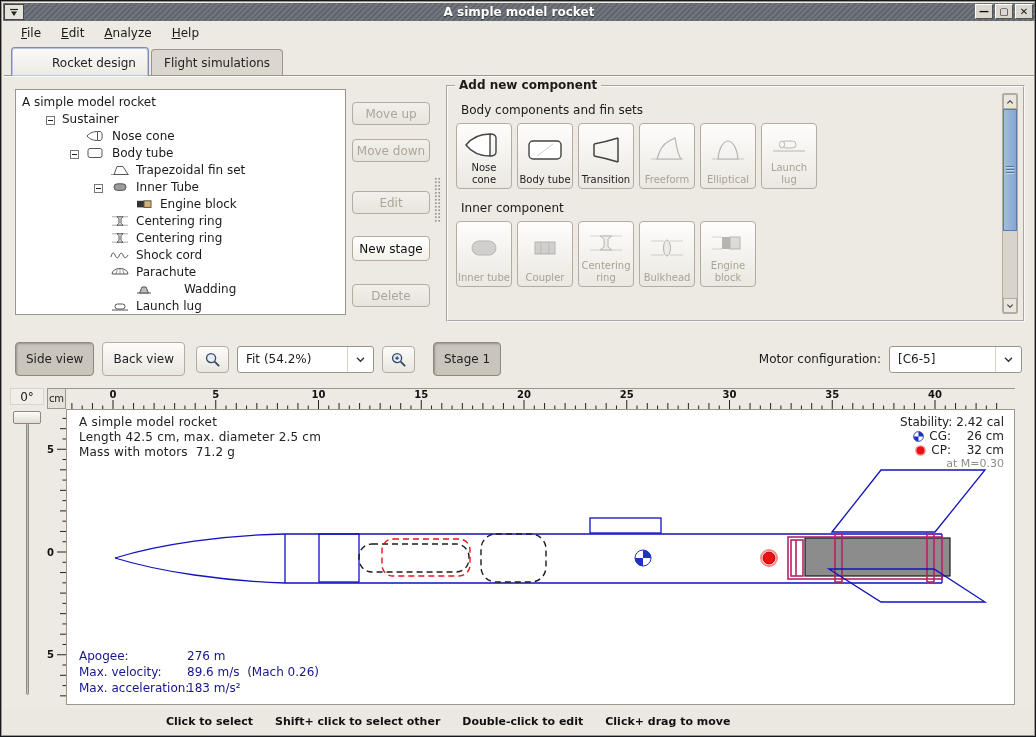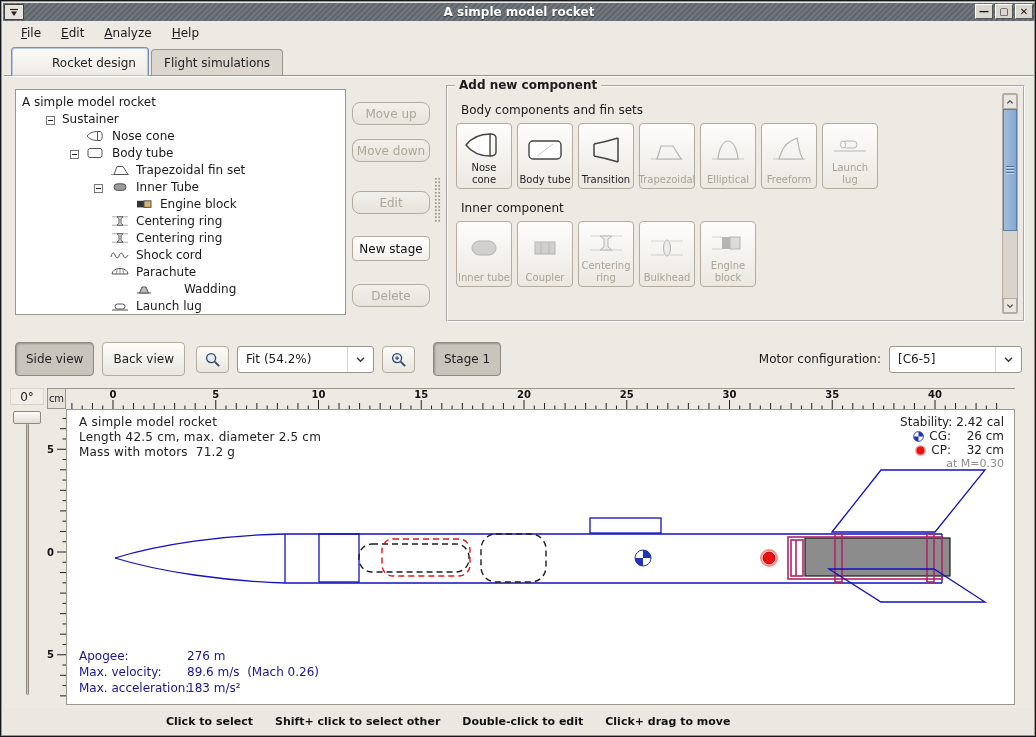--- a/index.html
+++ b/index.html
@@ -45,21 +45,21 @@
   .expbox { width:9px; height:9px; display:inline-block; }
   .tree-ic { display:inline-flex; width:22px; margin-right:4px; flex:none; align-items:center; }
   .tree-ic svg { width:20px; height:12px; }
   .tree-label { color:#1a1a1a; }
 
   
   .btncol { position:absolute; left:345px; top:0; width:84px; height:100%; }
   .pbtn { position:absolute; left:3px; width:78px; height:23px; border:1px solid #b3ac9f;
     border-radius:4px; background:linear-gradient(#fdfcfa,#e9e6df); color:#222;
     font-size:12px; font-family:inherit; }
-  .pbtn:disabled { color:#aca69a; background:linear-gradient(#f2f0ea,#e7e4dd);border-radius:8px; }
+  .pbtn:disabled { color:#aca69a; background:linear-gradient(#f2f0ea,#e7e4dd); }
   .grip { position:absolute; left:430px; top:100px; width:7px; height:46px;
     background-image:radial-gradient(#9a958b 0.8px, transparent 1px); background-size:3.5px 3.5px; }
 
   
   .group { position:absolute; left:442px; top:8px; right:9px; height:237px;
     border:2px groove #fbfaf7; }
   .group-title { position:absolute; left:7px; top:-9px; background:#edeae3; padding:0 4px;
     font-weight:bold; }
   .sec-label { margin:12px 0 6px 13px; }
   .sec-label.first { margin-top:16px; }
@@ -345,42 +345,33 @@
                 <svg viewBox="0 0 40 30">
                   <path d="M8 9v12M8 9c8-1.5 16-3.5 24-6M8 21c8 1.5 16 3.5 24 6M32 3v24" fill="none" stroke="#444" stroke-width="1.5"></path>
                 </svg>
               </span>
               <span class="comp-label">Transition</span>
             </button>
             <button class="comp-btn disabled">
               <span class="cicon">
                 <svg viewBox="0 0 40 30">
                   <path d="M4 24h32" stroke="#888"></path>
-                  <path d="M10 24l4-13h12l8 13z" fill="#f4f4f4" stroke="#555" stroke-width="1.2"></path>
-                </svg>
-              </span>
-              <span class="comp-label">Trapezoidal</span>
+                  <path d="M10 24c2-6 4-14 12-18l6-3 2 10c1 5 2 8 4 11z" fill="#f4f4f4" stroke="#555" stroke-width="1.2"></path>
+                </svg>
+              </span>
+              <span class="comp-label">Freeform</span>
             </button>
             <button class="comp-btn disabled">
               <span class="cicon">
                 <svg viewBox="0 0 40 30">
                   <path d="M4 24h32" stroke="#888"></path>
                   <path d="M10 24c1-12 6-18 10-18s9 6 10 18z" fill="#f4f4f4" stroke="#555" stroke-width="1.2"></path>
                 </svg>
               </span>
               <span class="comp-label">Elliptical</span>
-            </button>
-            <button class="comp-btn disabled">
-              <span class="cicon">
-                <svg viewBox="0 0 40 30">
-                  <path d="M4 24h32" stroke="#888"></path>
-                  <path d="M10 24c2-6 4-14 12-18l6-3 2 10c1 5 2 8 4 11z" fill="#f4f4f4" stroke="#555" stroke-width="1.2"></path>
-                </svg>
-              </span>
-              <span class="comp-label">Freeform</span>
             </button>
             <button class="comp-btn disabled">
               <span class="cicon">
                 <svg viewBox="0 0 40 30">
                   <path d="M4 21h32" stroke="#555"></path>
                   <rect x="13" y="11" width="14" height="7" rx="3.5" fill="#f4f4f4" stroke="#555"></rect>
                   <ellipse cx="13" cy="14.5" rx="2.5" ry="3.5" fill="#fff" stroke="#555"></ellipse>
                 </svg>
               </span>
               <span class="comp-label">Launch lug</span>

